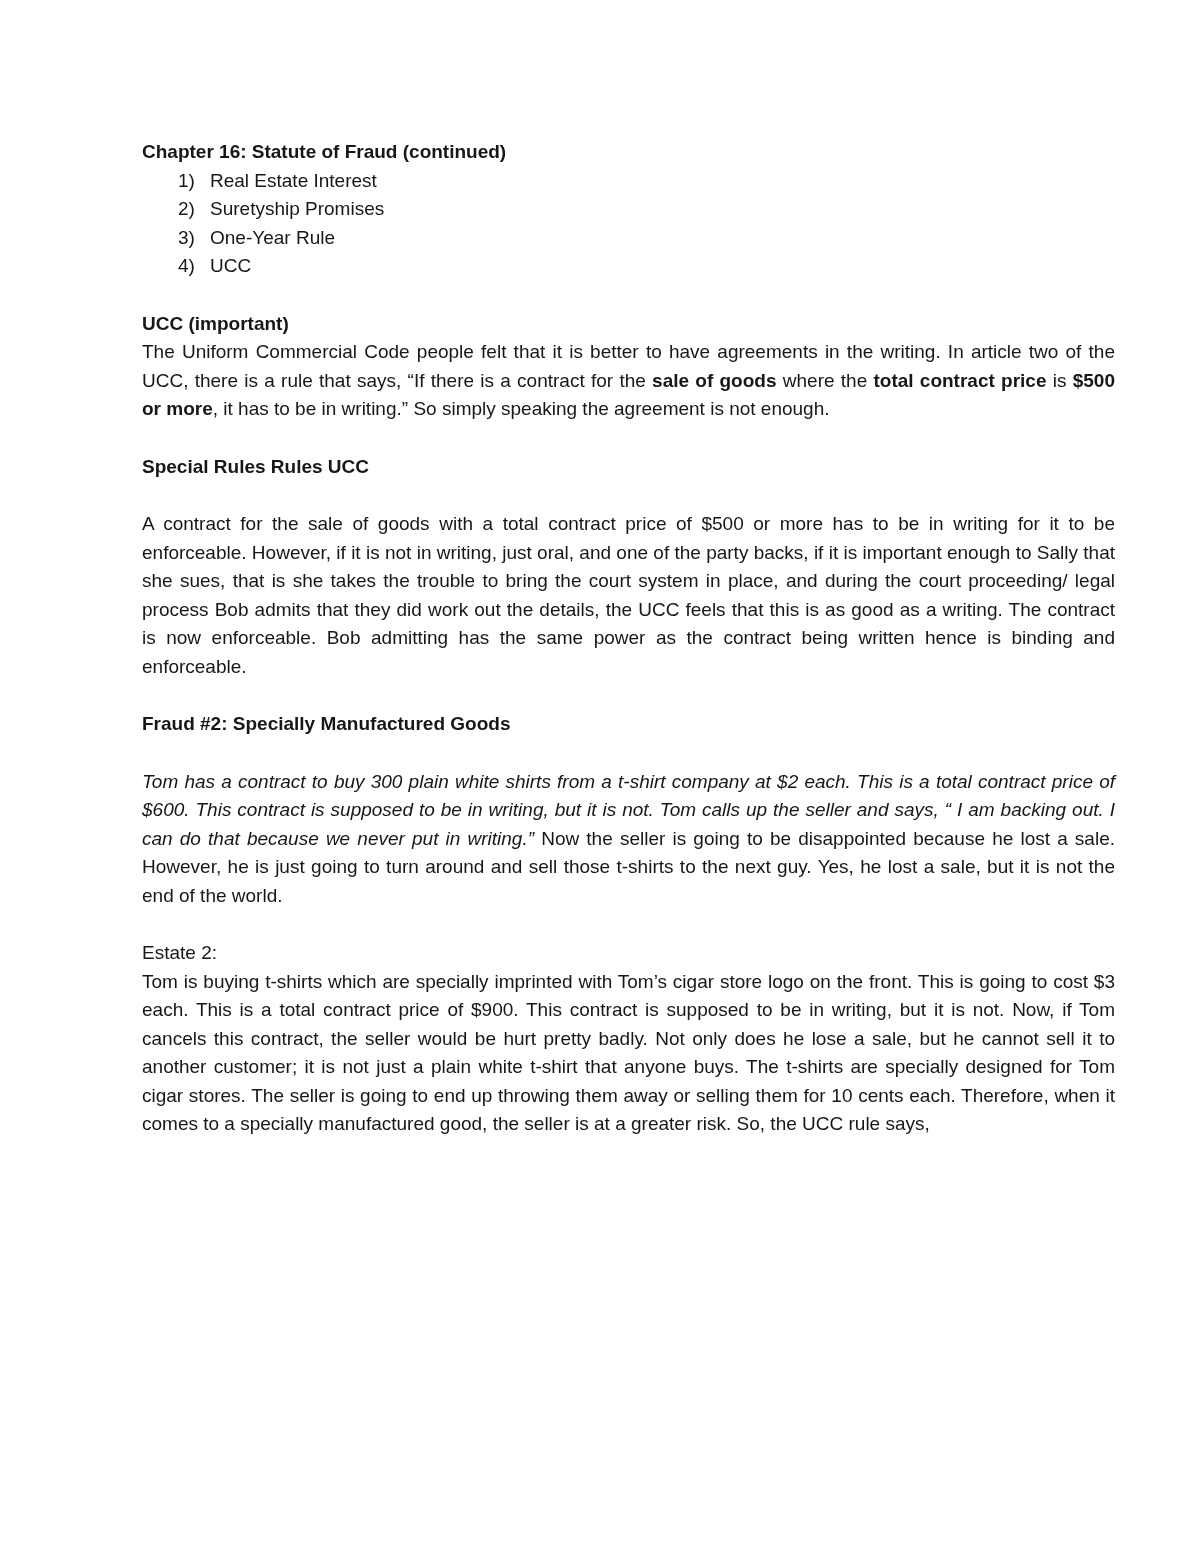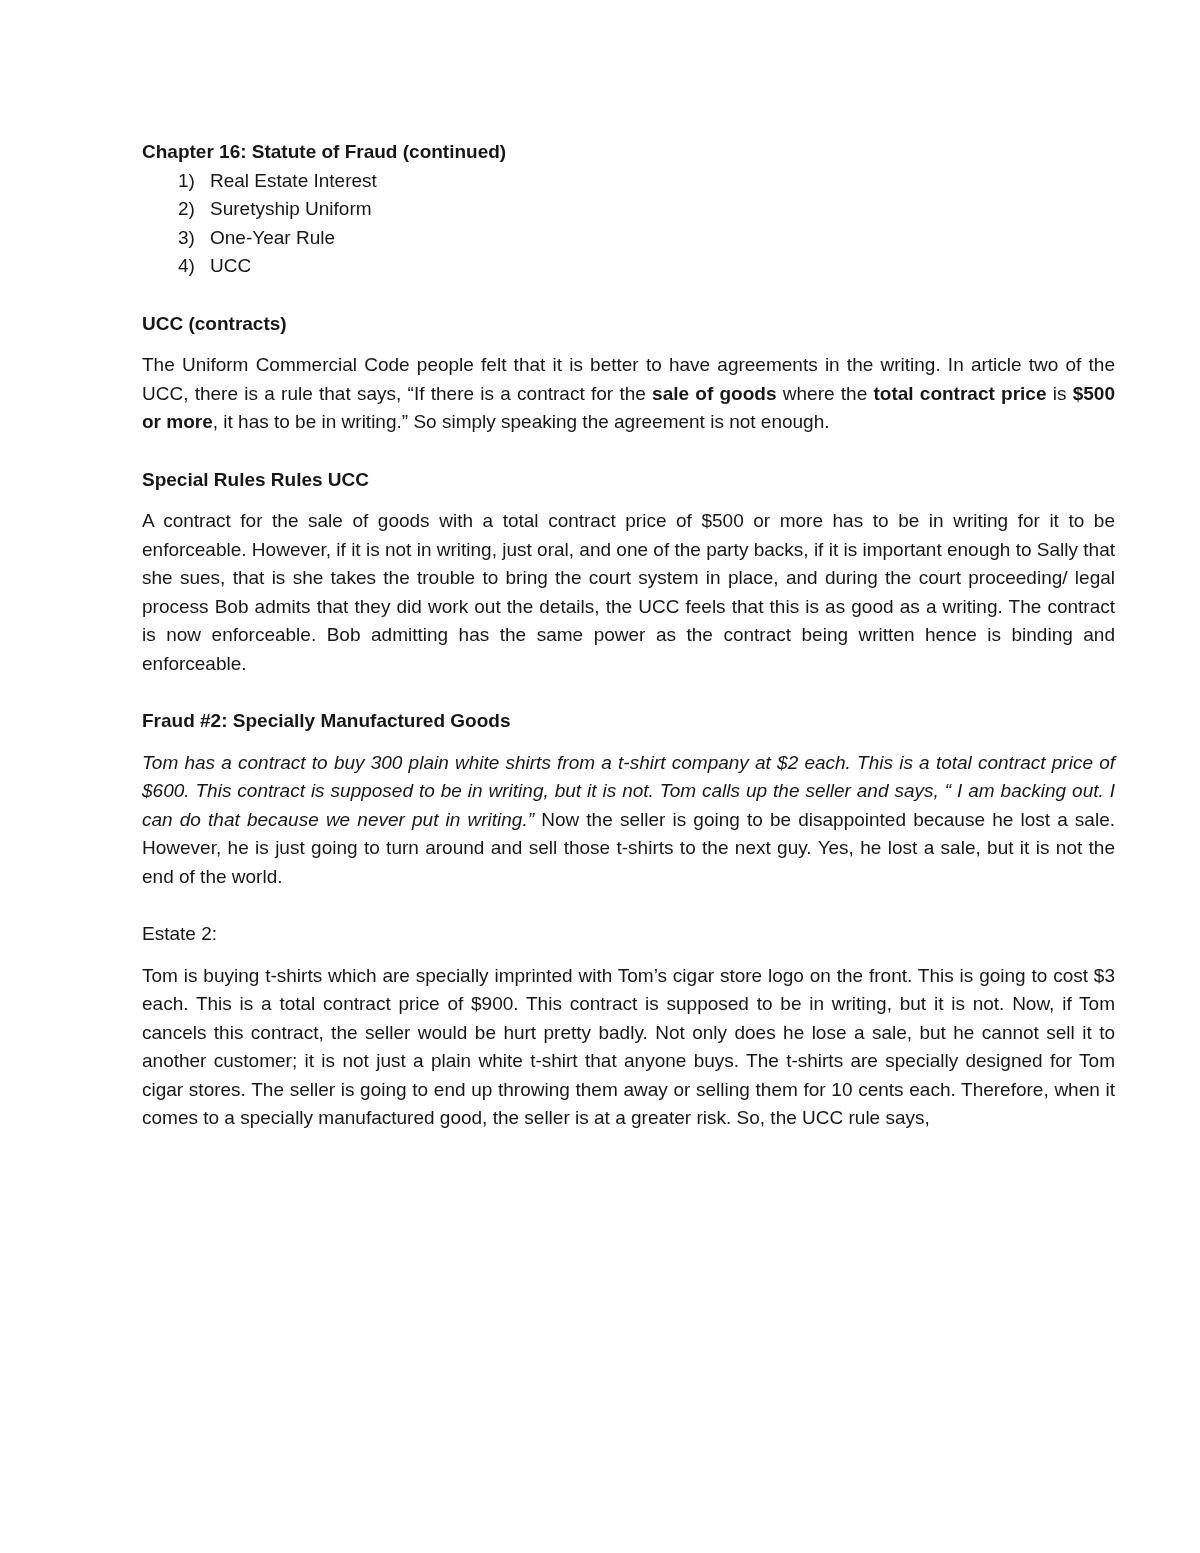--- a/index.html
+++ b/index.html
@@ -15,42 +15,42 @@
     min-height: 1553px;
     padding: 138px 62px 80px 142px;
     background: #ffffff;
     font-size: 19px;
     line-height: 28.5px;
   }
   .block { margin-top: 29px; }
   .tight { margin-top: 0; }
   .bold { font-weight: 700; }
   .ital { font-style: italic; }
-  .just { text-align: justify; margin-top: 13px; }
+  .just { text-align: justify; }
   .contract-list { list-style: none; }
   .contract-list li { padding-left: 36px; }
   .contract-list .num { display: inline-block; width: 32px; }
   p, h1, h2, h3 { font-size: 19px; line-height: 28.5px; }
 </style>
 </head>
 <body>
 
 <main class="page">
 
   <h1 class="bold">Chapter 16: Statute of Fraud (continued)</h1>
 
 
   <ol class="contract-list tight">
     <li><span class="num">1)</span><span>Real Estate Interest</span></li>
-    <li><span class="num">2)</span><span>Suretyship Uniform</span></li>
+    <li><span class="num">2)</span><span>Suretyship Promises</span></li>
     <li><span class="num">3)</span><span>One-Year Rule</span></li>
     <li><span class="num">4)</span><span>UCC</span></li>
   </ol>
 
-  <h2 class="bold block">UCC (contracts)</h2>
+  <h2 class="bold block">UCC (important)</h2>
 
   <p class="just tight"><span>The Uniform Commercial Code people felt that it is better to have agreements in the writing. In article two of the UCC, there is a rule that says, “If there is a contract for the </span><span class="bold">sale of goods</span><span> where the </span><span class="bold">total contract price</span><span> is </span><span class="bold">$500 or more</span><span>, it has to be in writing.” So simply speaking the agreement is not enough.</span></p>
 
   <h2 class="bold block">Special Rules Rules UCC</h2>
 
 
   <p class="just block">A contract for the sale of goods with a total contract price of $500 or more has to be in writing for it to be enforceable. However, if it is not in writing, just oral, and one of the party backs, if it is important enough to Sally that she sues, that is she takes the trouble to bring the court system in place, and during the court proceeding/ legal process Bob admits that they did work out the details, the UCC feels that this is as good as a writing. The contract is now enforceable. Bob admitting has the same power as the contract being written hence is binding and enforceable.</p>
 
   <h3 class="bold block">Fraud #2: Specially Manufactured Goods</h3>
 

